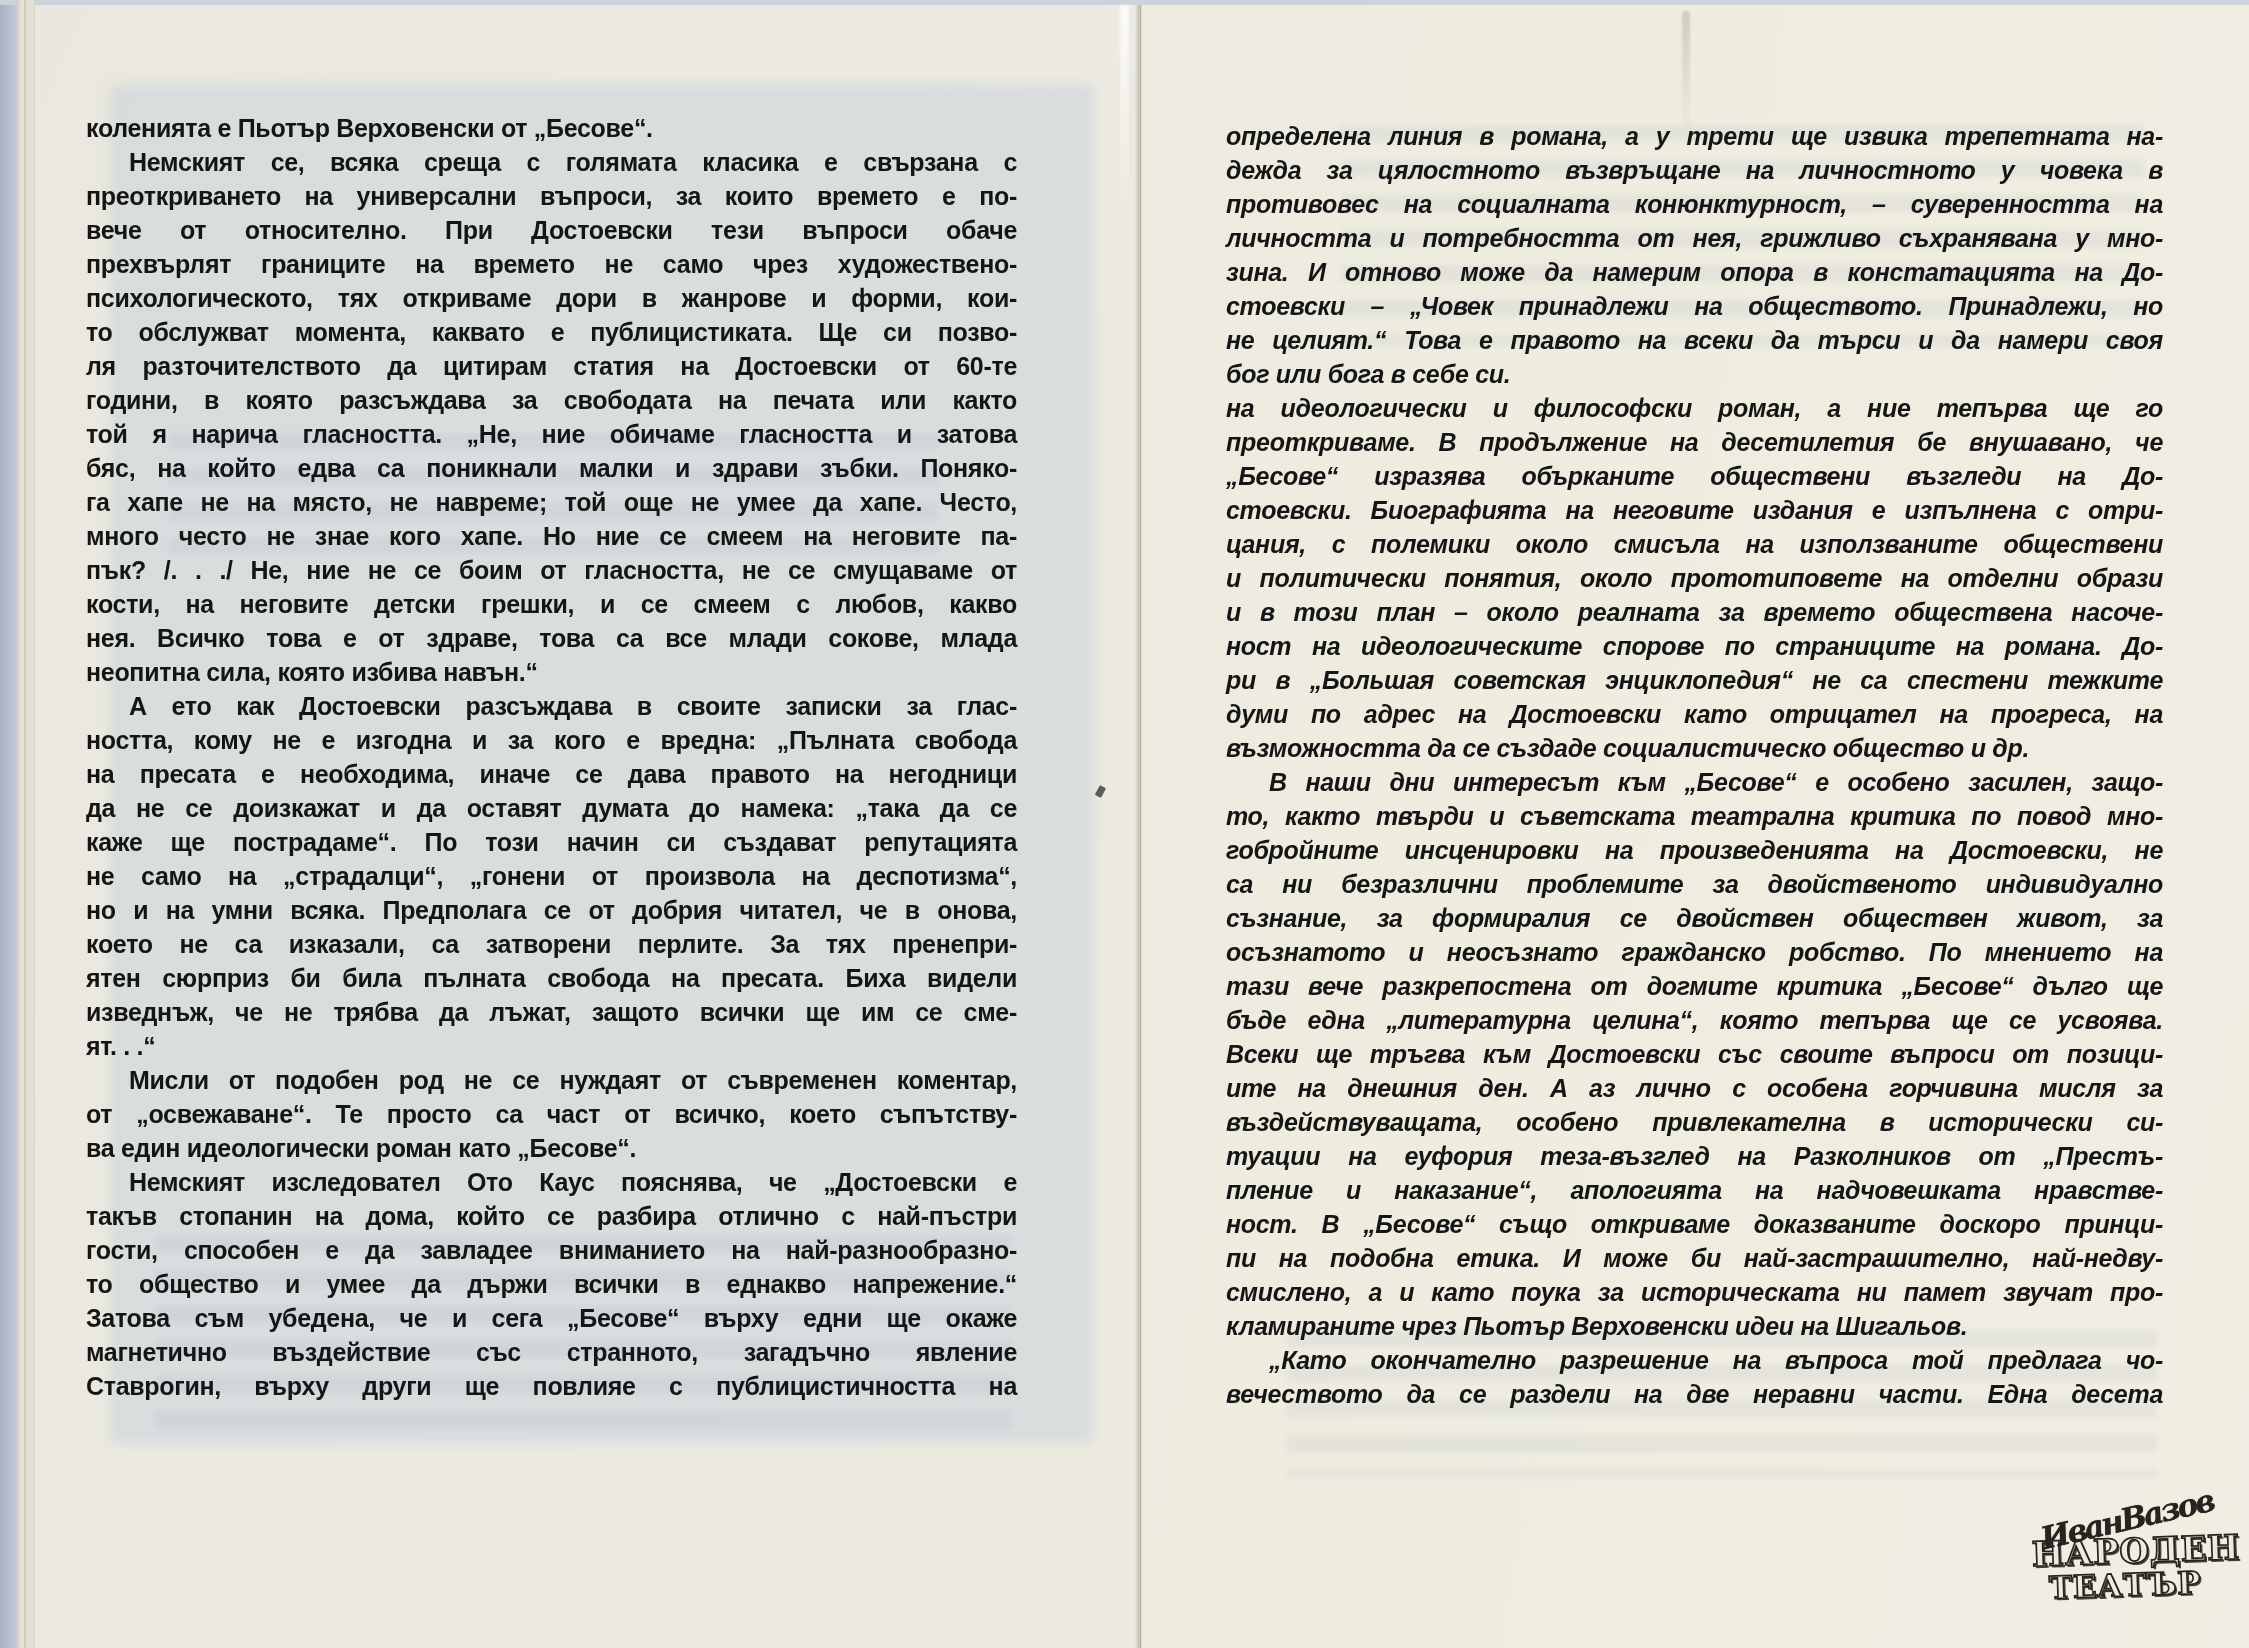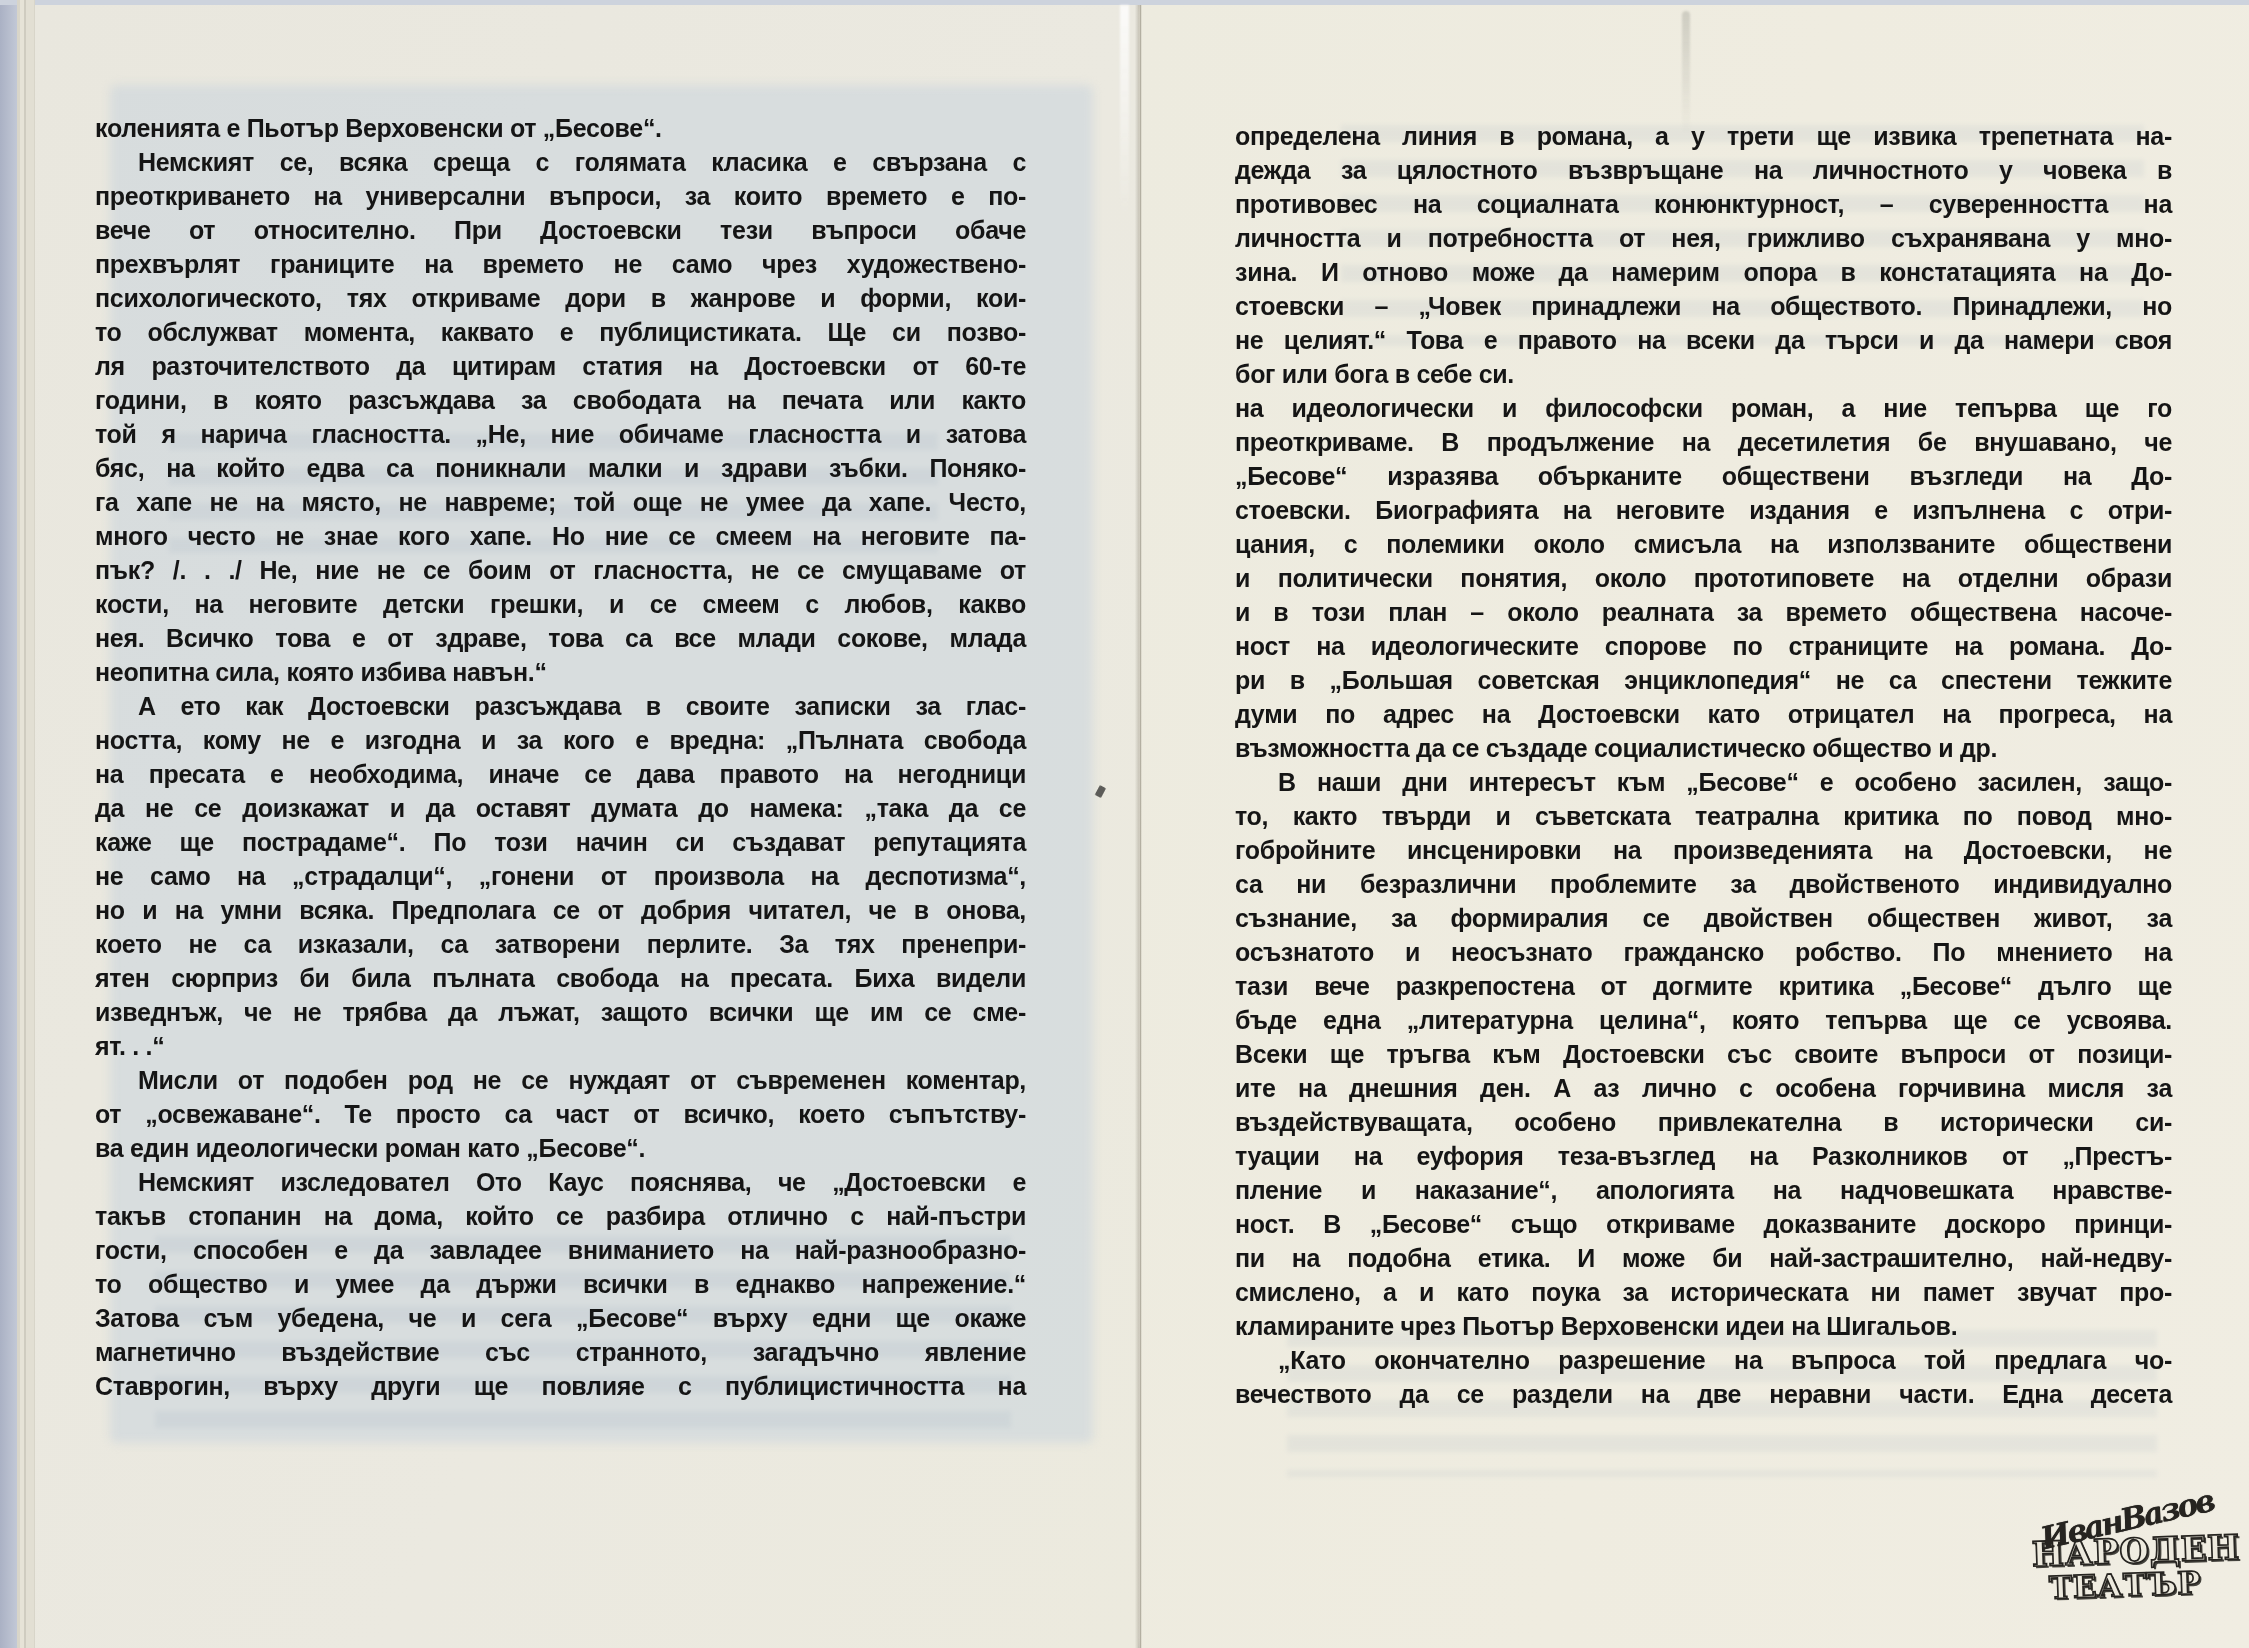--- a/index.html
+++ b/index.html
@@ -28,23 +28,23 @@
   .gutter{position:absolute;left:1100px;top:0;width:6.7px;height:100%;
     background:linear-gradient(to right,rgba(120,114,96,.02),rgba(110,104,88,.28) 55%,rgba(140,134,116,.10));}
   .gutter-line{position:absolute;left:1105px;top:0;width:1.3px;height:100%;background:rgba(105,100,84,.33);}
   
   .tint{position:absolute;filter:blur(4.7px);border-radius:6.7px;}
   .tint.l{left:75px;top:80px;width:983px;height:1358px;background:rgba(200,211,221,.55);}
   
   .ghost{position:absolute;filter:blur(2.7px);opacity:.16;
     background:repeating-linear-gradient(to bottom,rgba(118,142,170,.55) 0 17.4px,rgba(118,142,170,0) 17.4px 35px);}
   
-  .textcol{position:absolute;color:#151515;margin-left:9px;}
+  .textcol{position:absolute;color:#151515;}
   .textcol.left{left:86px;top:111px;width:931px;}
-  .textcol.right{left:1226px;top:119px;width:937px;}
+  .textcol.right{left:1226px;top:119px;width:937px;font-style:italic;}
   .line{
     height:34px;line-height:34px;font-size:25px;font-weight:700;letter-spacing:-0.3px;
     text-align:justify;text-align-last:justify;white-space:normal;overflow:visible;
   }
   .line.plast{text-align-last:left;}
   .line.pfirst{text-indent:43px;}
   
   .stamp{position:absolute;left:2032px;top:1507px;width:184px;text-align:center;transform:rotate(-2deg);}
   .stamp .sig{
     font-family:"DejaVu Serif", serif;font-style:italic;font-weight:700;font-size:31px;

